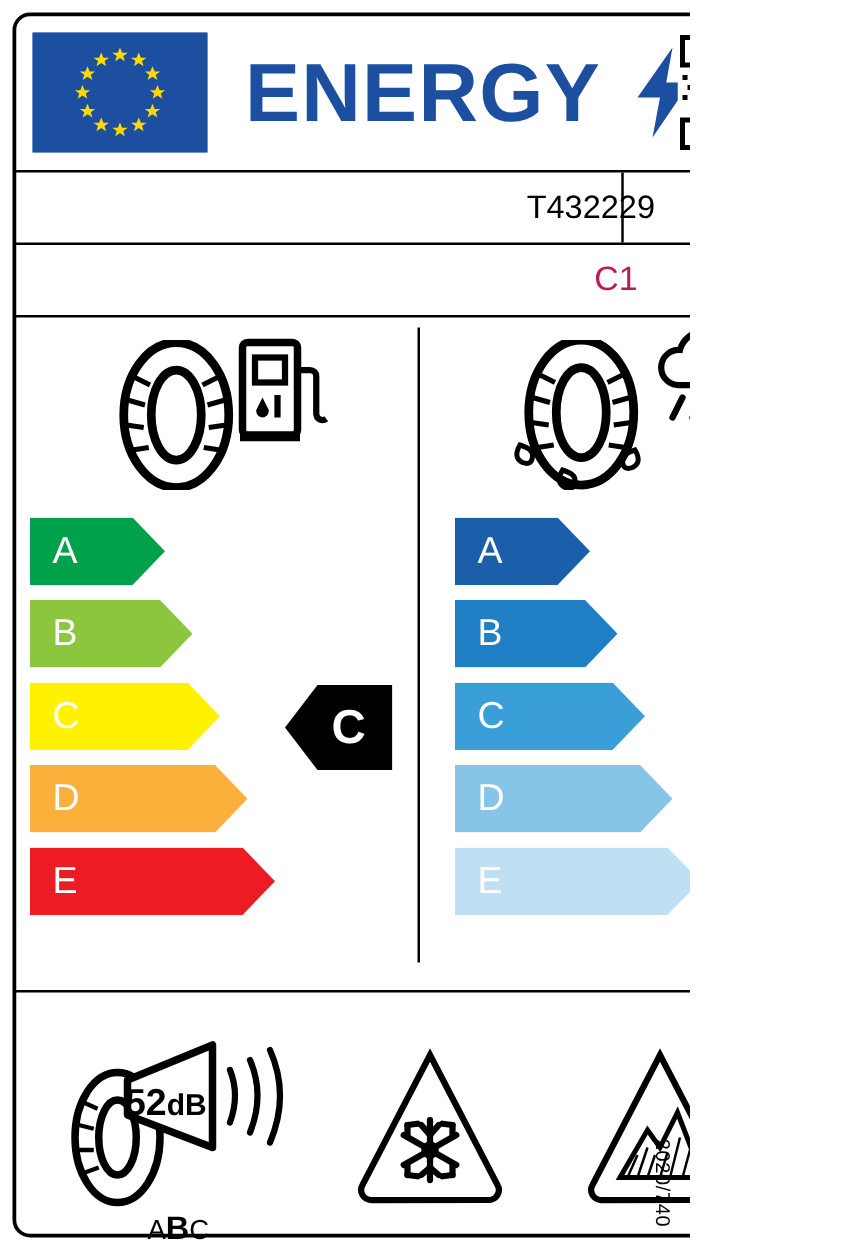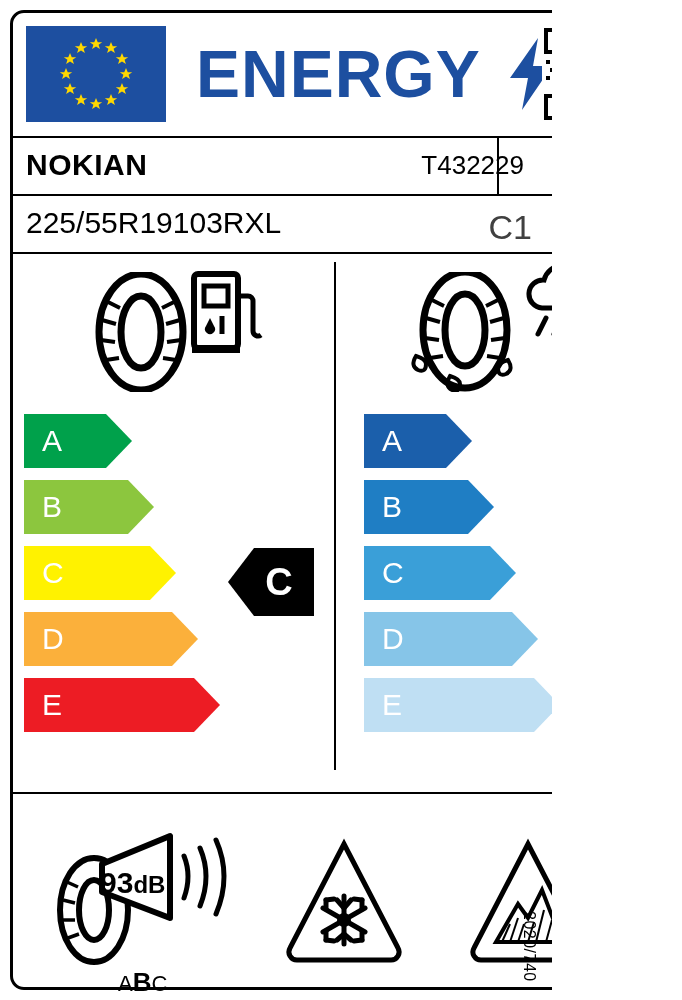--- a/index.html
+++ b/index.html
@@ -86,23 +86,23 @@
     background: #000;
   }
   .size {
     position: absolute;
     left: 26px; top: 206px;
     font-size: 30px;
     color: #000;
   }
   .classcode {
     position: absolute;
-    right: 20px; top: 208px;
-    font-size: 34px;
-    color: #404040;
+    right: 42px; top: 208px;
+    font-size: 27px;
+    color: #be185d;
   }
 
   
   .mid-divider {
     position: absolute;
     left: 334px; top: 262px;
     width: 2px; height: 508px;
     background: #000;
   }
 
@@ -315,27 +315,25 @@
             <rect x="58" y="90" width="8" height="4"></rect>
           <rect x="72" y="90" width="4" height="4"></rect>
             <rect x="86" y="90" width="4" height="4"></rect>
         </g>
       </svg>
     </div>
   </div>
 
   <div class="rule" style="left:12px; top:136px; width:658px; height:2px;"></div>
 
-  <div class="brand">NOKIAN</div>
   <div class="vsep"></div>
   <div class="code">T432229</div>
 
   <div class="rule" style="left:12px; top:194px; width:658px; height:2px;"></div>
 
-  <div class="size">225/55R19103RXL</div>
   <div class="classcode">C1</div>
 
   <div class="rule" style="left:12px; top:252px; width:658px; height:2px;"></div>
 
   <div class="mid-divider"></div>
 
   <div class="pictogram" style="left:86px; top:272px;">
     <svg width="110" height="120" viewBox="0 0 110 120">
       <ellipse cx="55" cy="60" rx="42" ry="58" fill="none" stroke="#000" stroke-width="7"></ellipse>
       <ellipse cx="55" cy="60" rx="20" ry="36" fill="none" stroke="#000" stroke-width="7"></ellipse>
@@ -456,21 +454,21 @@
       </g>
       <path d="M64 34 L132 6 L132 88 L64 62 Z" fill="#fff" stroke="#000" stroke-width="6" stroke-linejoin="round"></path>
       <g stroke="#000" stroke-width="5" fill="none" stroke-linecap="round">
         <path d="M146 26 q8 20 0 42"></path>
         <path d="M162 18 q12 28 0 58"></path>
         <path d="M178 10 q16 36 0 74"></path>
       </g>
     </svg>
   </div>
   <div class="noise-db">
-    <span>93</span><span class="unit">dB</span>
+    <span>52</span><span class="unit">dB</span>
   </div>
   <div class="noise-class">
     <span>A</span><b>B</b><span>C</span>
   </div>
 
   <div class="pictogram" style="left:282px; top:838px;">
     <svg width="124" height="126" viewBox="0 0 124 126">
       <path d="M62 6 L116 110 a8 8 0 0 1 -7 12 H15 a8 8 0 0 1 -7 -12 Z" fill="#fff" stroke="#000" stroke-width="5"></path>
       <g stroke="#000" stroke-width="5" stroke-linecap="round">
         <line x1="62" y1="58" x2="62" y2="106"></line>

